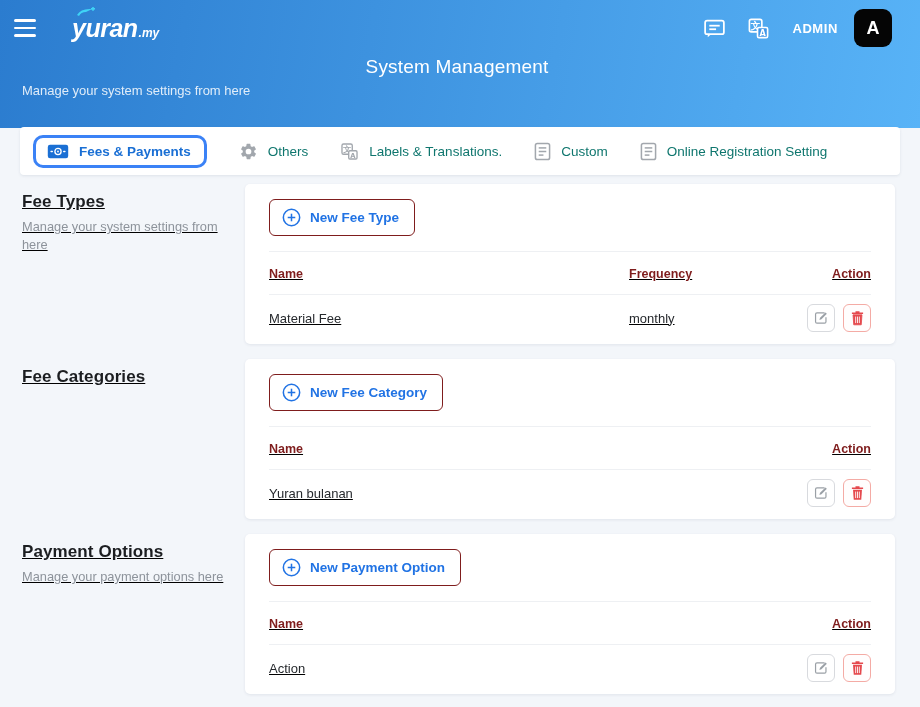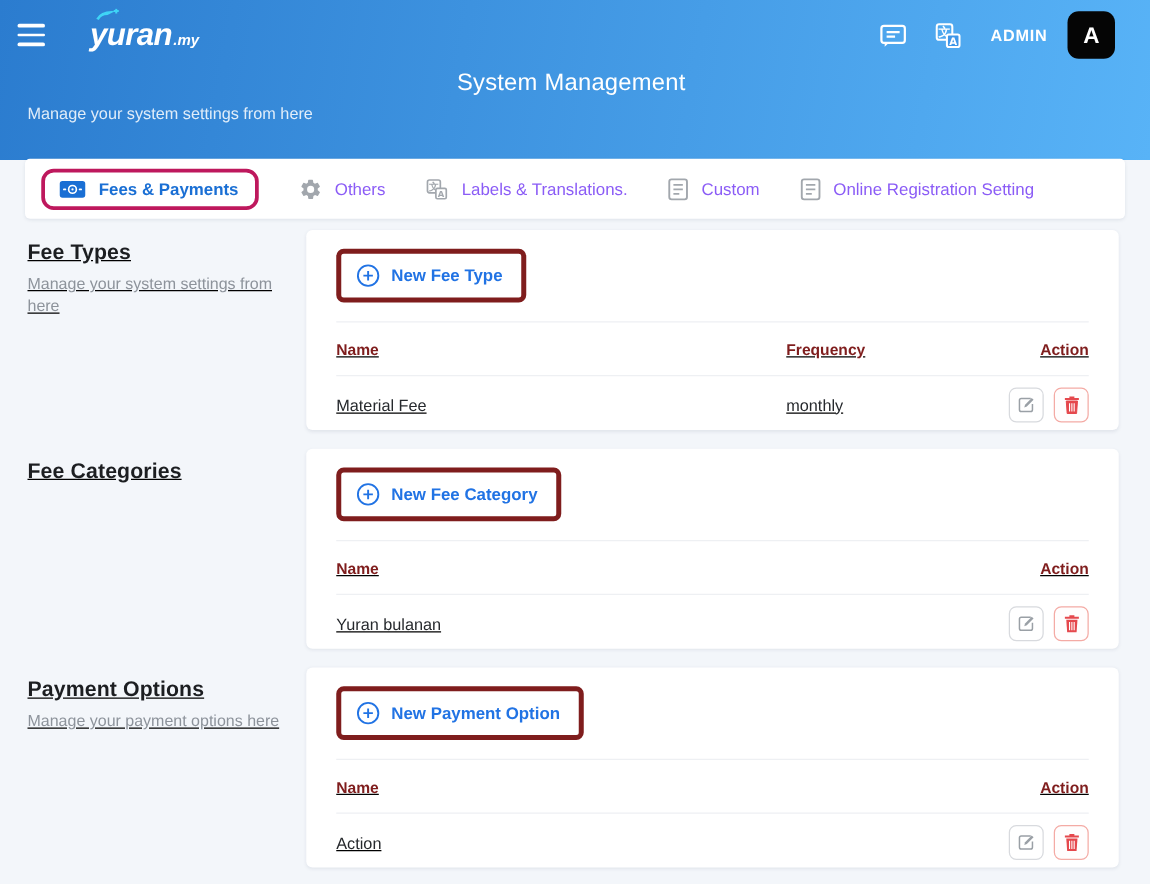--- a/index.html
+++ b/index.html
@@ -37,41 +37,41 @@
   .page-title { font-size:19px; font-weight:400; margin:8px 0 5px 8px; letter-spacing:0.2px;text-align:center; }
   .page-subtitle { font-size:13px; color:rgba(255,255,255,0.85); margin-left:8px; }
 
   
   .tabbar-wrap { padding:0 20px; margin-top:-1px; }
   .tabbar {
     background:#fff; height:48px; border-radius:4px;
     box-shadow:0 1px 3px rgba(40,60,90,0.10);
     display:flex; align-items:center; padding-left:13px; gap:32px;
   }
-  .tab { display:flex; align-items:center; gap:10px; cursor:pointer; color:#8b5cf6; font-size:13.5px; font-weight:500; white-space:nowrap; }
+  .tab { display:flex; align-items:center; gap:10px; cursor:pointer; color:#0f766e; font-size:13.5px; font-weight:500; white-space:nowrap; }
   .tab.active { color:#1a6fd4; font-weight:700; }
   .highlight-ring {
-    border:3px solid #be185d; border-radius:10px;
+    border:3px solid #3b82f6; border-radius:10px;
     padding:6px 13px 6px 11px; display:flex; align-items:center;
   }
 
   
   .sections { padding:9px 25px 0 22px; display:flex; flex-direction:column; gap:15px; }
   .section { display:flex;text-decoration:underline; }
   .section-left { width:223px; flex:0 0 223px; padding:8px 14px 0 0; }
   .section-title { font-size:17px; font-weight:700; color:#1c1e21; letter-spacing:0.1px; }
   .section-desc { font-size:12.8px; color:#8d939b; line-height:18px; margin-top:6px; max-width:208px; }
   .card {
     flex:1; background:#fff; border-radius:5px; height:160px;
     box-shadow:0 1px 3px rgba(40,60,90,0.09);
     padding:15px 24px 0 24px;
   }
   .new-btn {
     display:inline-flex; align-items:center; gap:9px;
-    background:#fff; border:4px solid #7f1d1d; border-radius:6px;
+    background:#fff; border:1px solid #7f1d1d; border-radius:6px;
     color:#2173e4; font-size:13.5px; font-weight:700;
     padding:8px 15px 8px 12px; cursor:pointer;
     font-family:inherit;
   }
   .divider { border:none; border-top:1px solid #eef0f3; margin-top:15px; }
   .thead { display:flex; align-items:center; padding:15px 0 13px 0; font-size:12.5px; font-weight:700; color:#7f1d1d; }
   .thead + .divider { margin-top:0; }
   .trow { display:flex; align-items:center; padding:9px 0 0 0; font-size:13px; color:#26292d; }
   .col-name { flex:1; }
   .col-freq { width:170px; }

